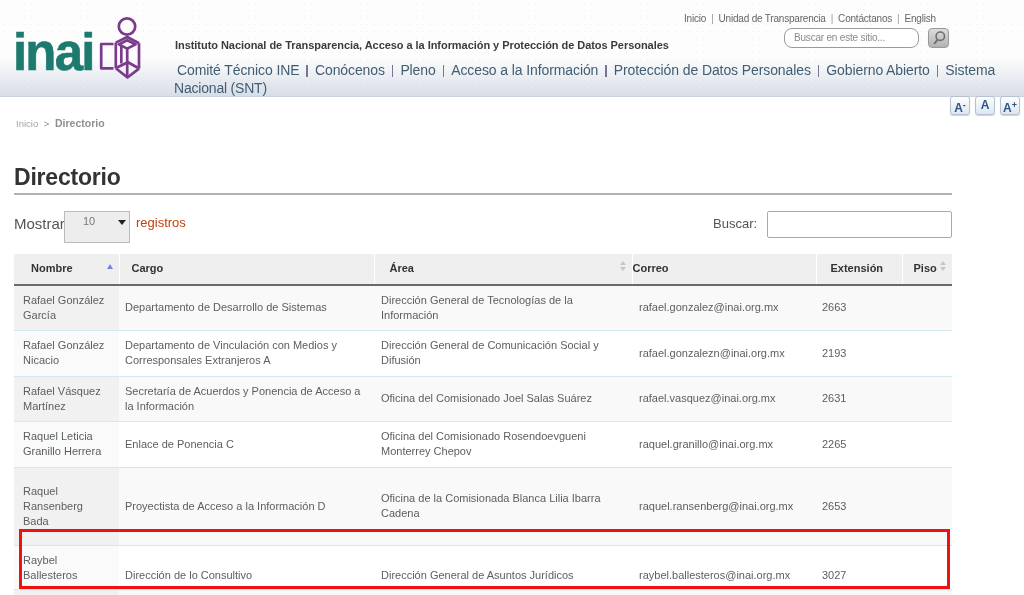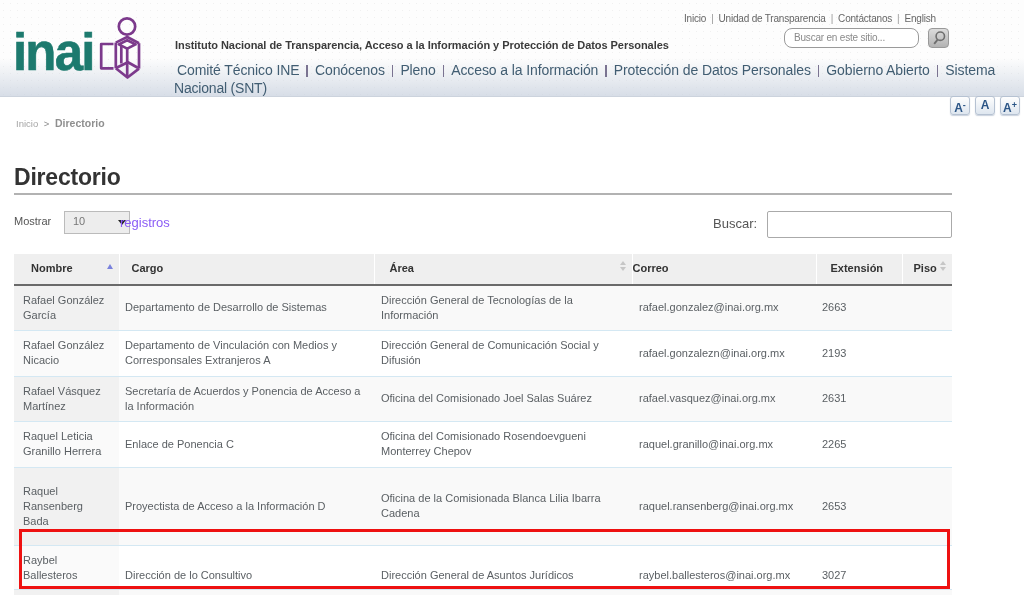--- a/index.html
+++ b/index.html
@@ -31,24 +31,24 @@
   font-size:12px; line-height:17px; box-shadow:0 1px 1px rgba(150,165,190,0.5); }
 .abtn sup { font-size:9px; vertical-align:4px; }
 
 
 #bc { position:absolute; left:16px; top:117px; font-size:9.5px; color:#a5a5a5; }
 #bc b { color:#8f8f8f; font-size:10.5px; }
 #h1 { position:absolute; left:14px; top:164px; font-size:23px; font-weight:bold; color:#333; letter-spacing:-0.2px; }
 #hrline { position:absolute; left:14px; top:193px; width:938px; height:2px; background:#b2b2b2; }
 
 
-#mostrar { position:absolute; left:14px; top:215px; font-size:11px; color:#555; }
-#sel { position:absolute; left:64px; top:211px; width:66px; height:23px; background:#ededed; border:1px solid #bbb; font-size:11px; color:#777; line-height:19px; padding-left:8px; }
+#mostrar { position:absolute; left:14px; top:215px; font-size:15px; color:#555; }
+#sel { position:absolute; left:64px; top:211px; width:66px; height:32px; background:#ededed; border:1px solid #bbb; font-size:11px; color:#777; line-height:19px; padding-left:18px; }
 #sel .arr { position:absolute; right:3px; top:7.5px; width:0; height:0; border-left:4px solid transparent; border-right:4px solid transparent; border-top:5px solid #222; }
-#registros { position:absolute; left:120px; top:215px; font-size:13px; color:#8b5cf6; }
+#registros { position:absolute; left:136px; top:215px; font-size:13px; color:#c2410c; }
 #buscarlbl { position:absolute; left:713px; top:216px; font-size:13px; color:#555; }
 #buscarinp { position:absolute; left:767px; top:211px; width:185px; height:27px; border:1px solid #aaa; border-radius:2px; background:#fff; }
 
 
 #tbl { position:absolute; left:14px; top:254px; width:938px; border-collapse:collapse; table-layout:fixed; }
 #tbl th { background:#efefef; font-size:11px; font-weight:bold; color:#333; text-align:left; height:31px; padding-bottom:2px; vertical-align:middle; border-right:1px solid #fff; border-bottom:2px solid #6a6a6a; position:relative; }
 #tbl th:last-child { border-right:none; }
 #tbl td { font-size:11px; color:#5a5f63; line-height:15px; vertical-align:middle; }
 #tbl tr.odd td { background:#f9f9f9; }
 #tbl tr.odd td.c1 { background:#f1f1f1; }

